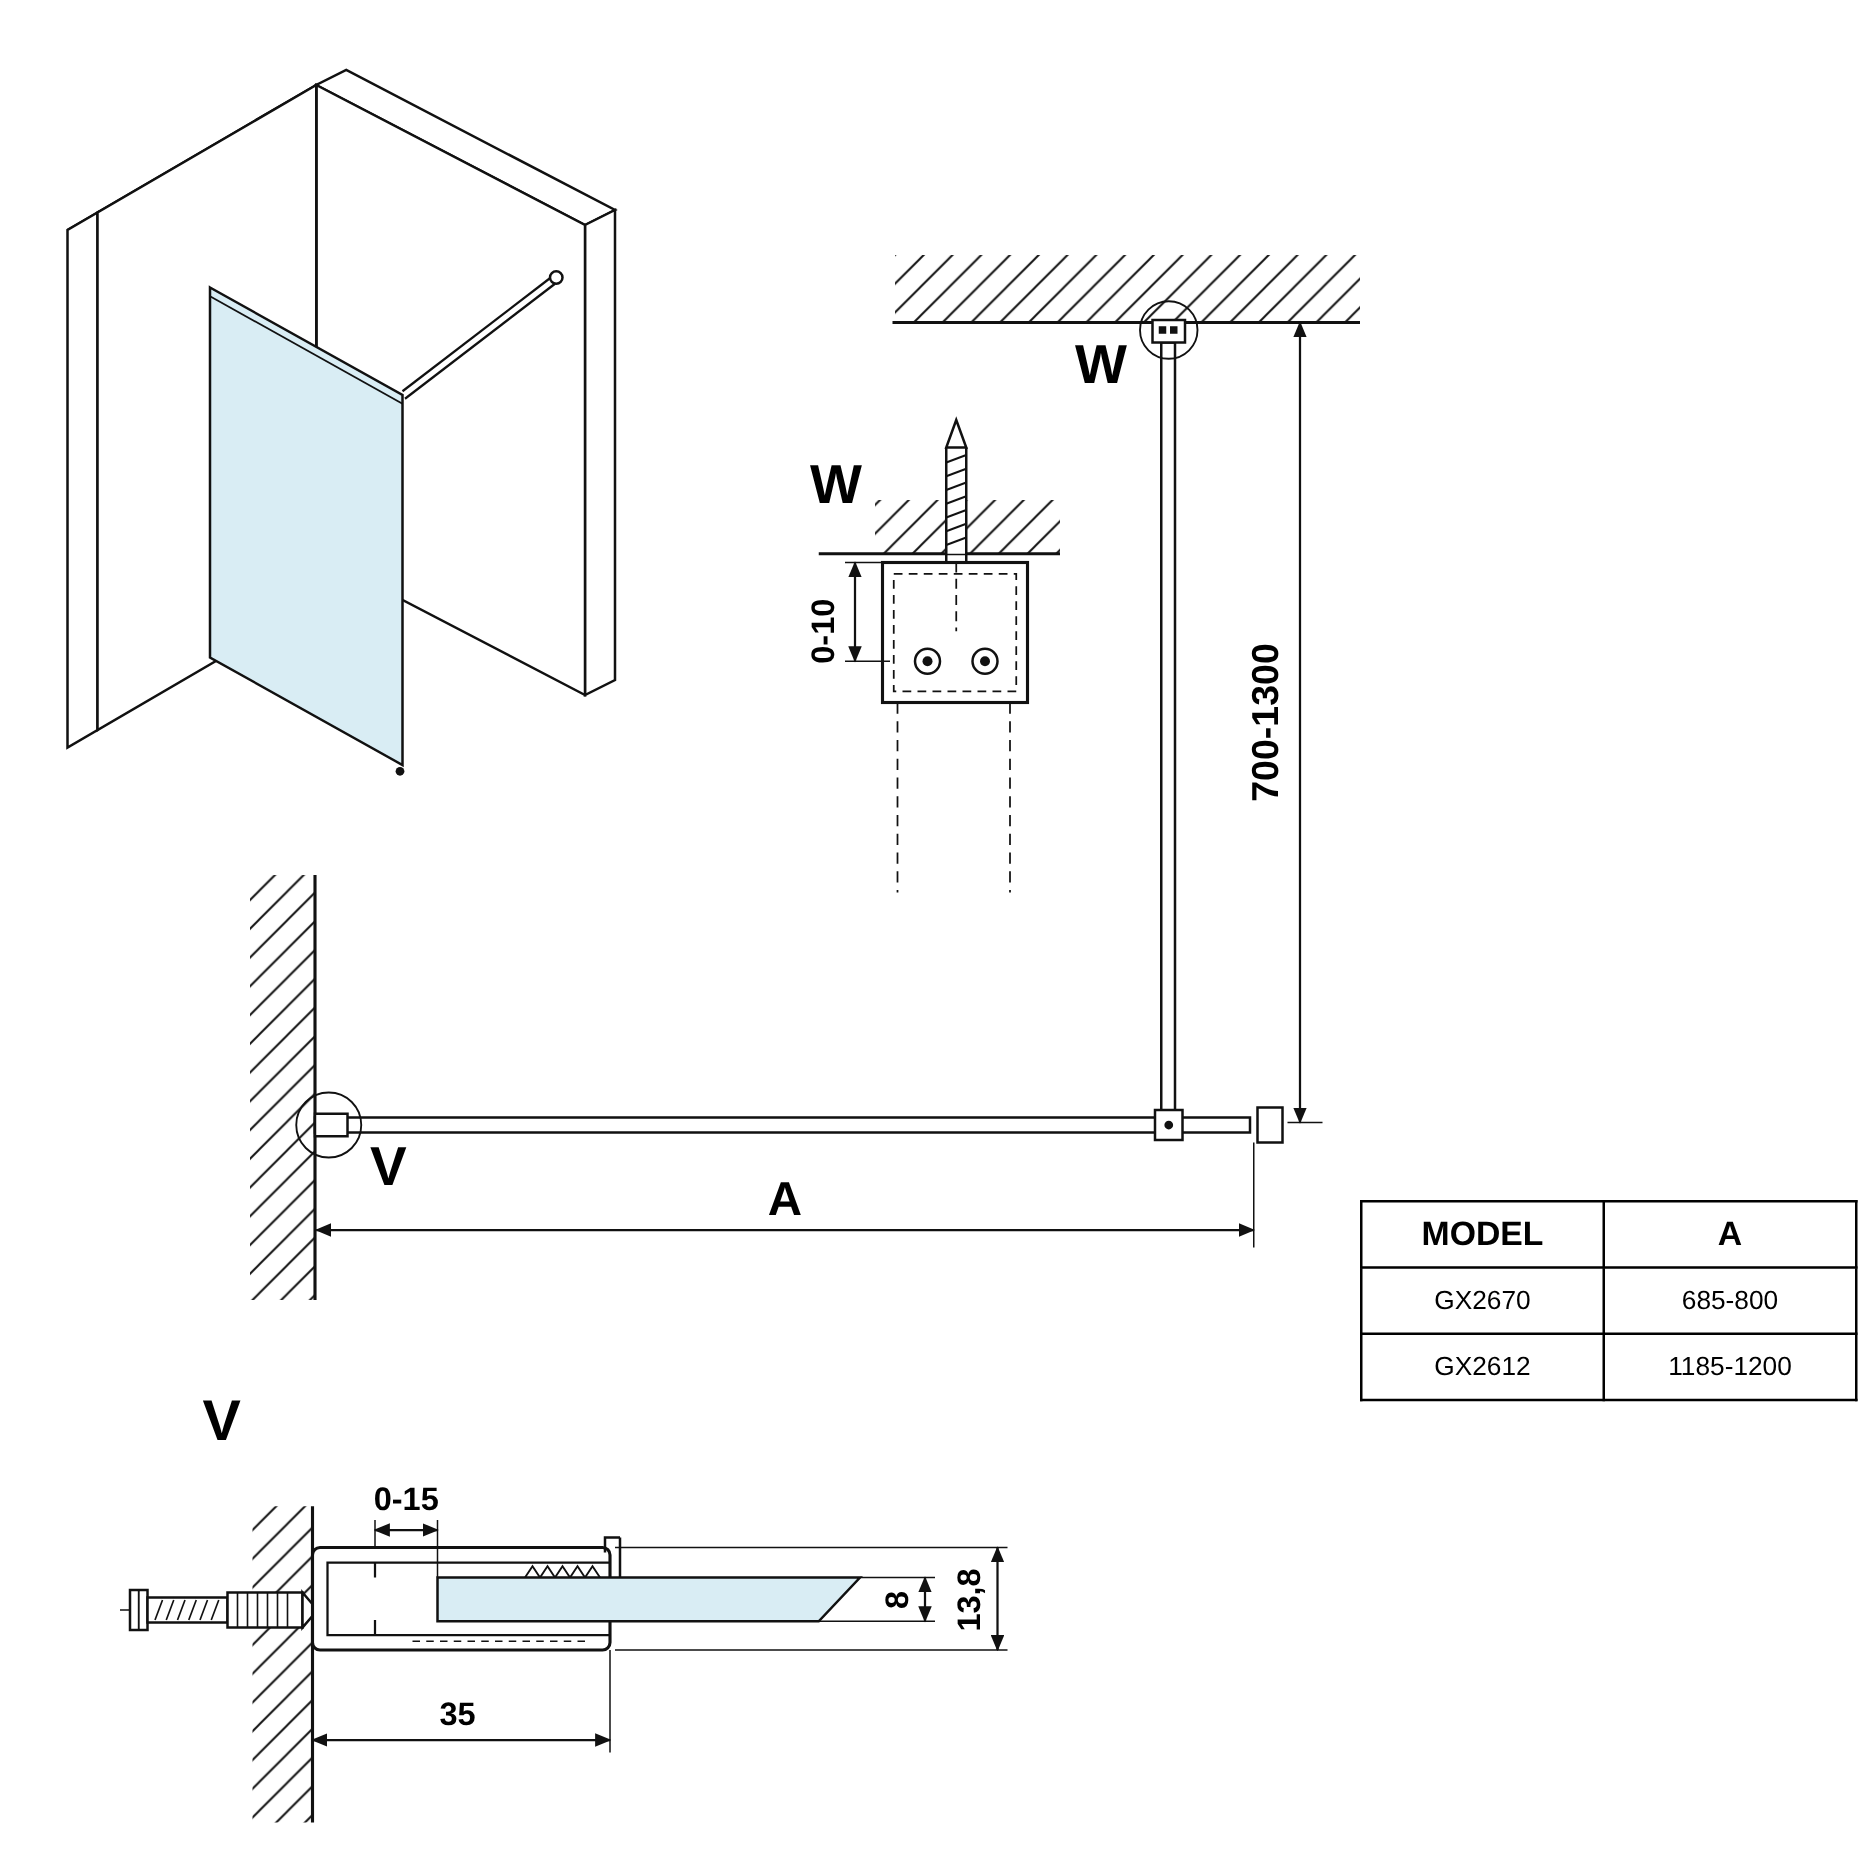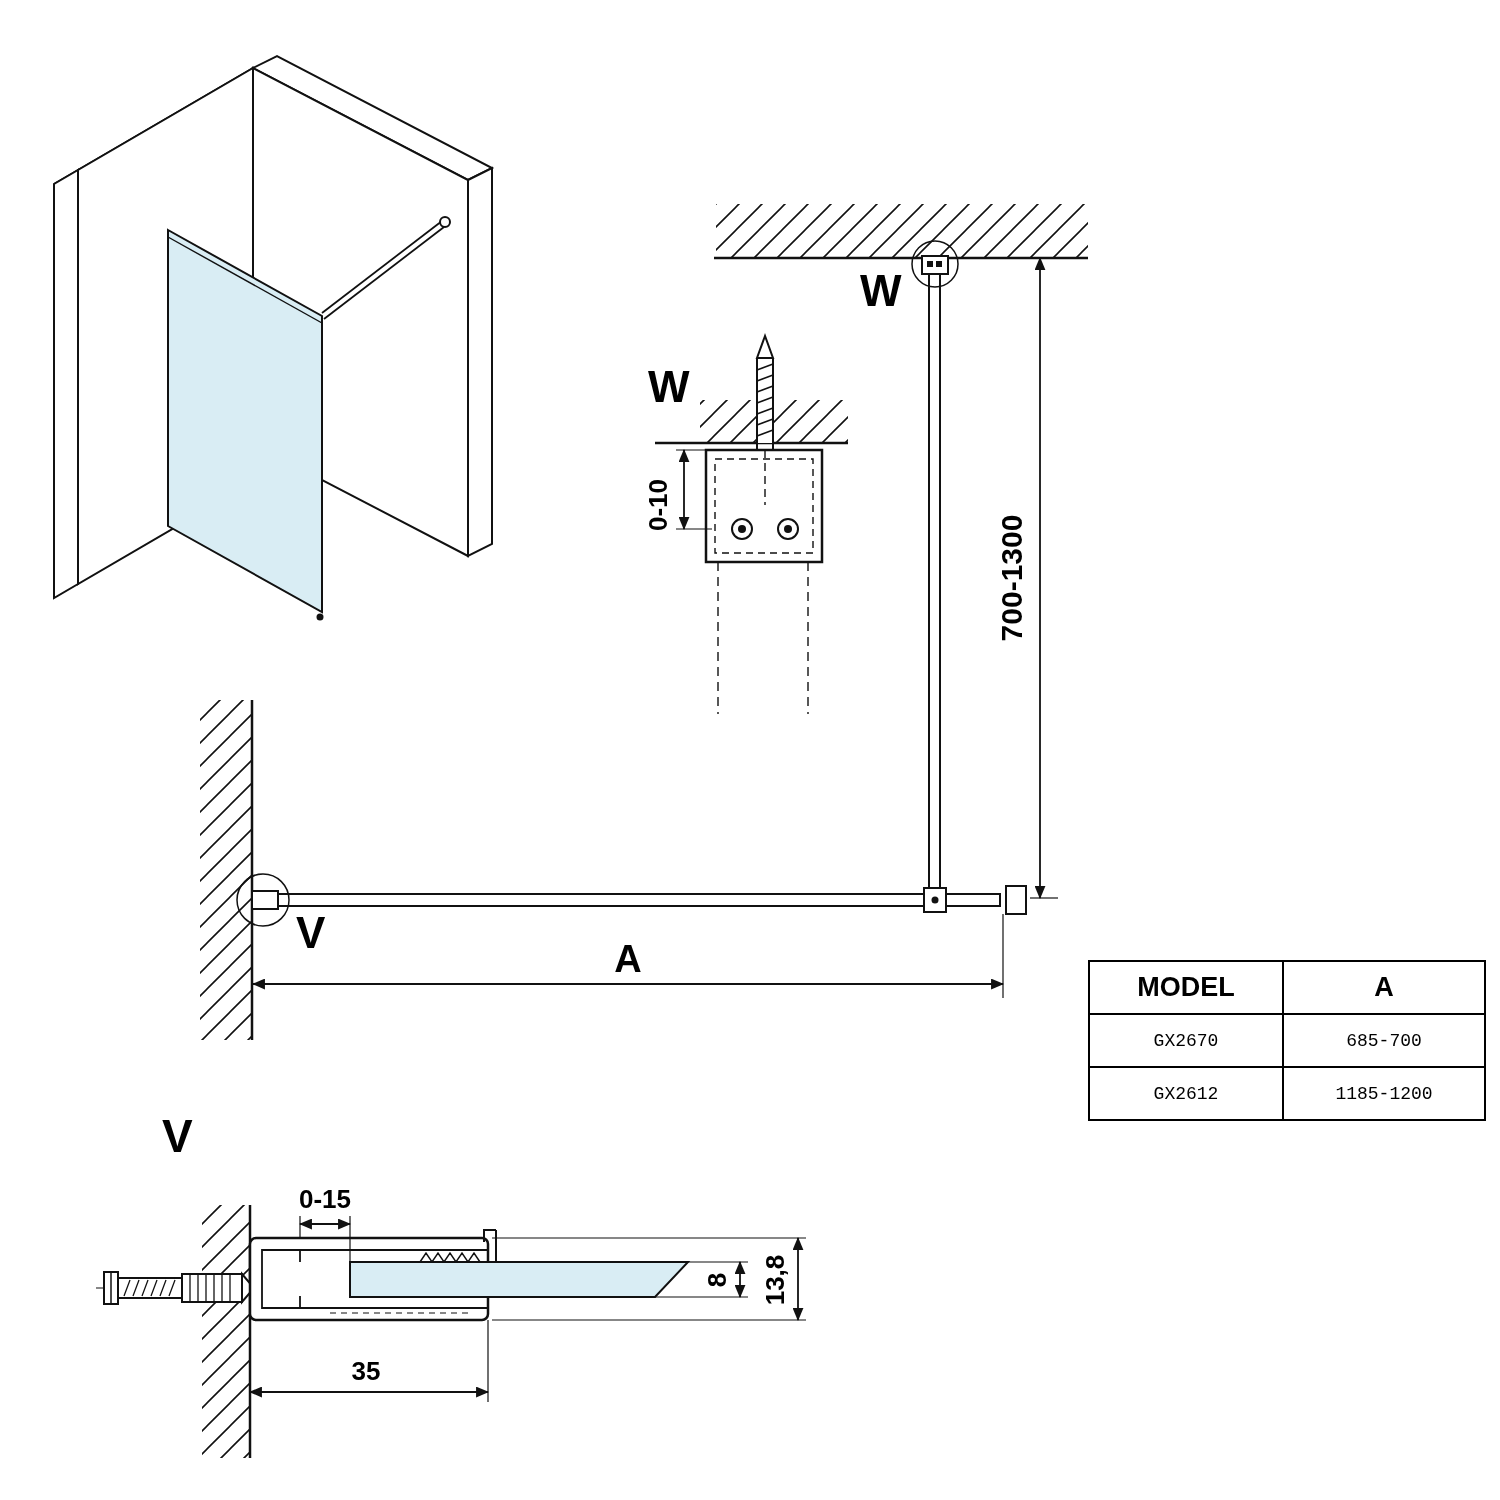--- a/index.html
+++ b/index.html
@@ -7,21 +7,21 @@
           font-family:"Liberation Sans",sans-serif;}
   svg{position:absolute;left:0;top:0;}
   .lbl{font-family:"Liberation Sans",sans-serif;font-weight:bold;fill:#000;}
   
   .spec-table{position:absolute;left:1088px;top:960px;border-collapse:collapse;
               font-family:"Liberation Sans",sans-serif;color:#000;}
   .spec-table th,.spec-table td{border:2px solid #000;text-align:center;vertical-align:middle;
               height:51px;padding:0 6px;background:#fff;}
   .spec-table th{font-size:27px;font-weight:bold;width:180px;}
   .spec-table th:last-child{width:188px;}
-  .spec-table td{font-size:18px;font-family:Liberation Mono, monospace;}
+  .spec-table td{font-size:21px;}
 </style>
 </head>
 <body>
 
 <div class="canvas">
 
 <svg width="1500" height="1500" viewBox="0 0 1500 1500">
   <defs>
     <pattern id="hatch" width="23" height="23" patternUnits="userSpaceOnUse">
       <path d="M-6,6 L6,-6 M0,23 L23,0 M17,29 L29,17" stroke="#111" stroke-width="1.6"></path>
@@ -179,21 +179,21 @@
 <table class="spec-table">
   <thead>
     <tr>
       <th>MODEL</th>
       <th>A</th>
     </tr>
   </thead>
   <tbody>
         <tr>
           <td>GX2670</td>
-          <td>685-700</td>
+          <td>685-800</td>
         </tr>
         <tr>
           <td>GX2612</td>
           <td>1185-1200</td>
         </tr>
       </tbody>
 </table>
 
 </div>
 

